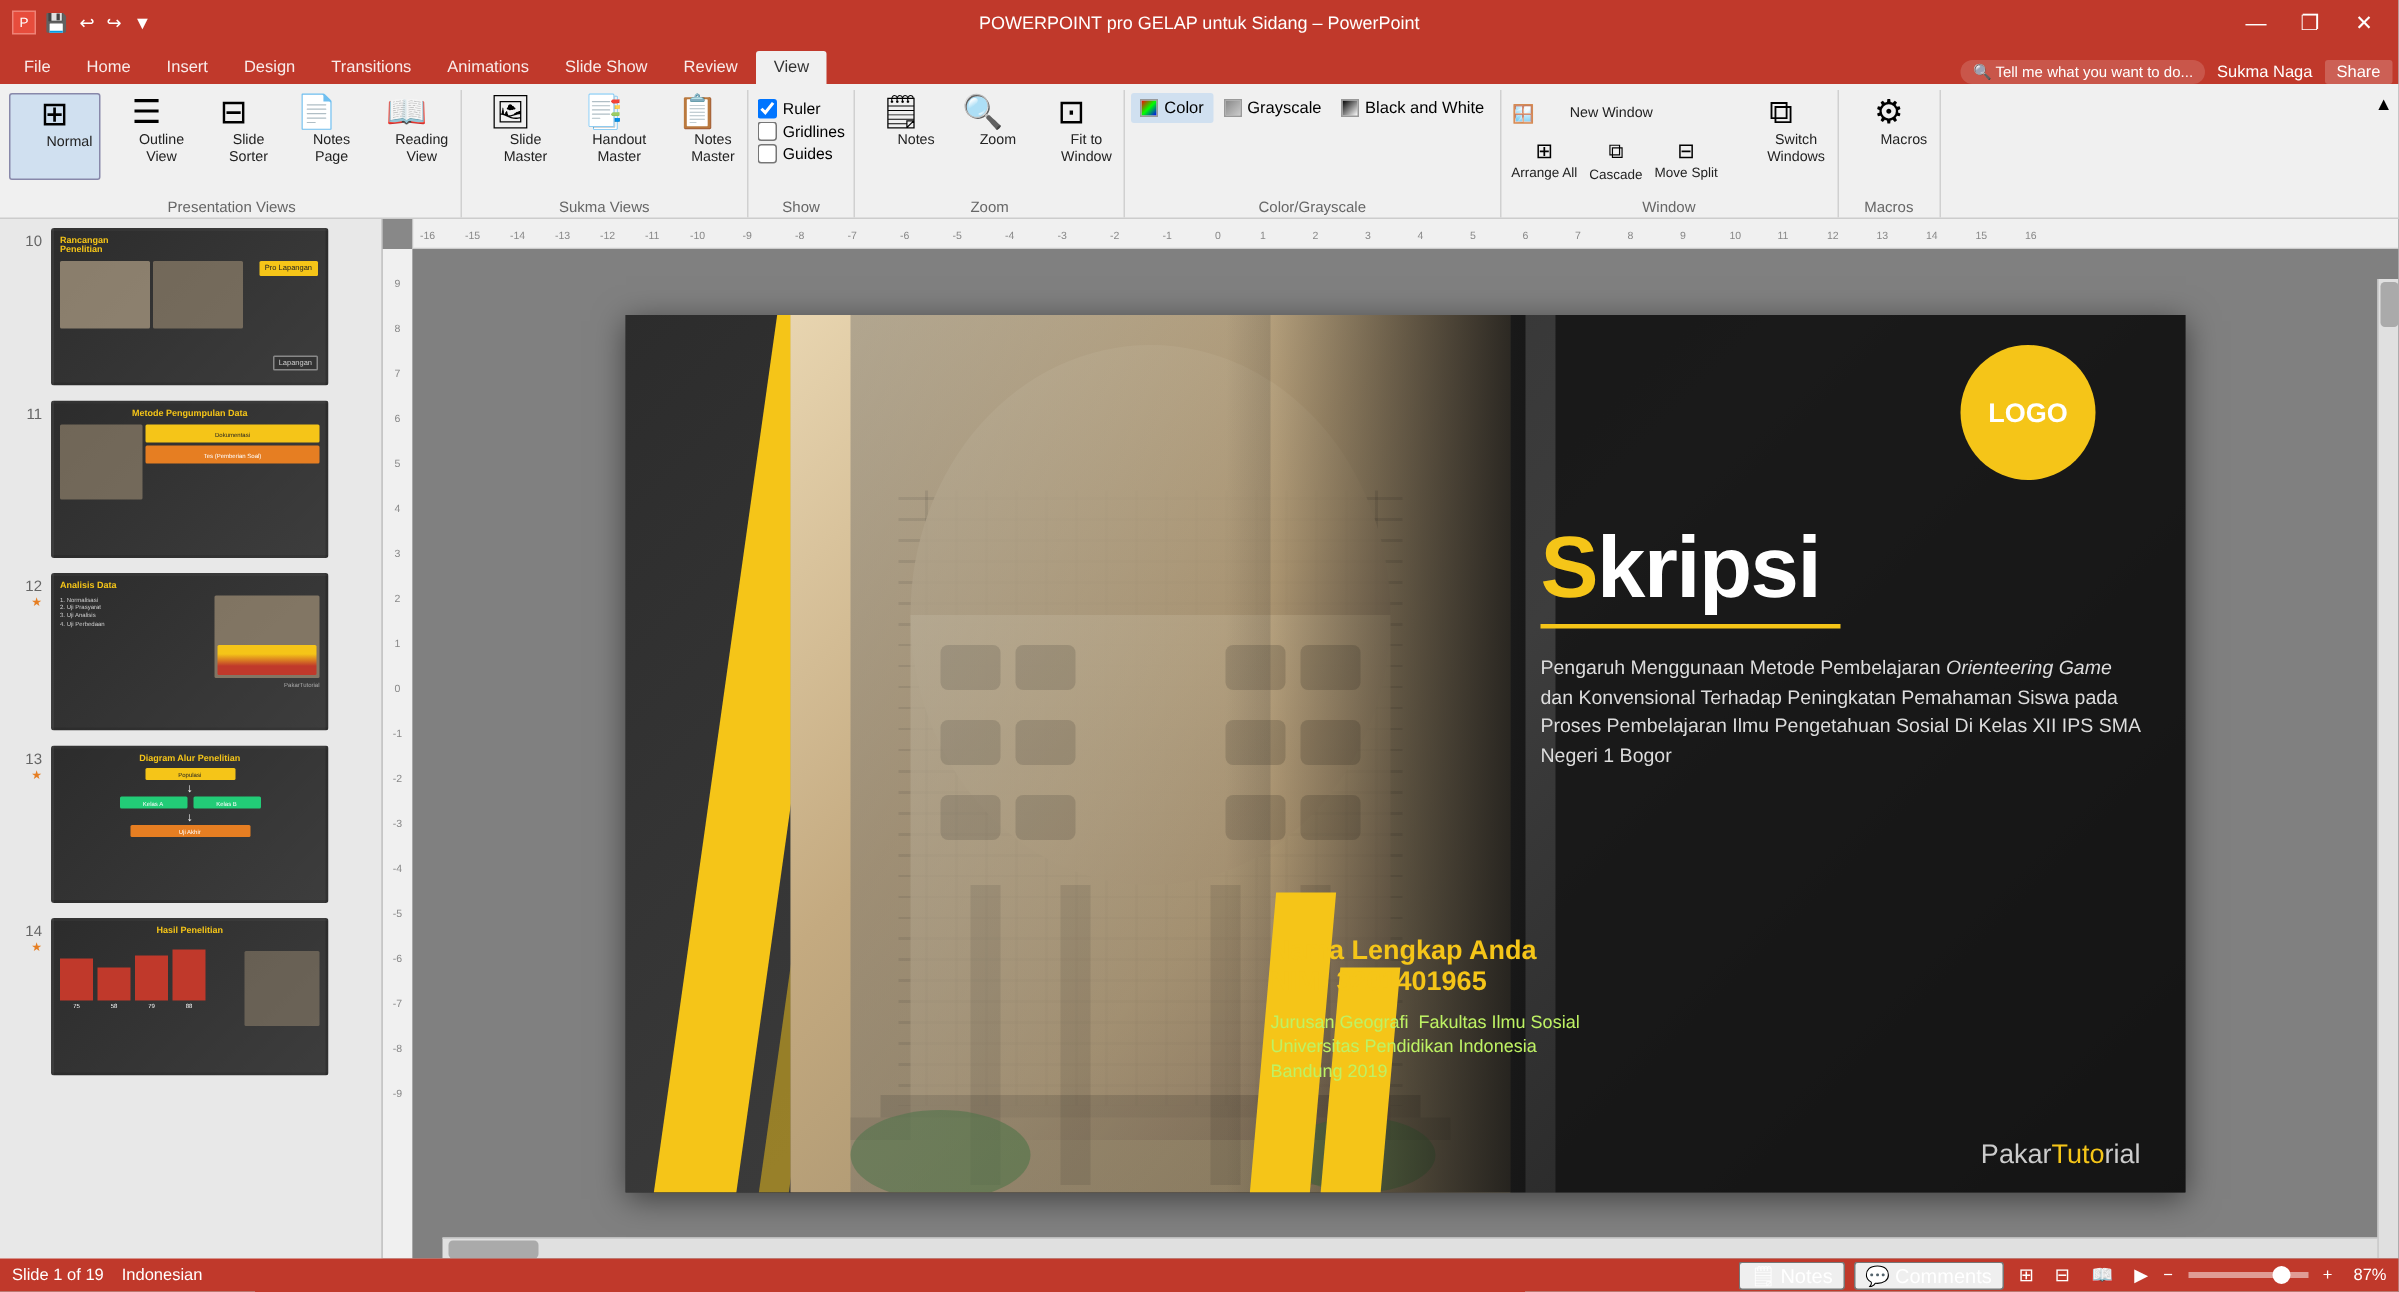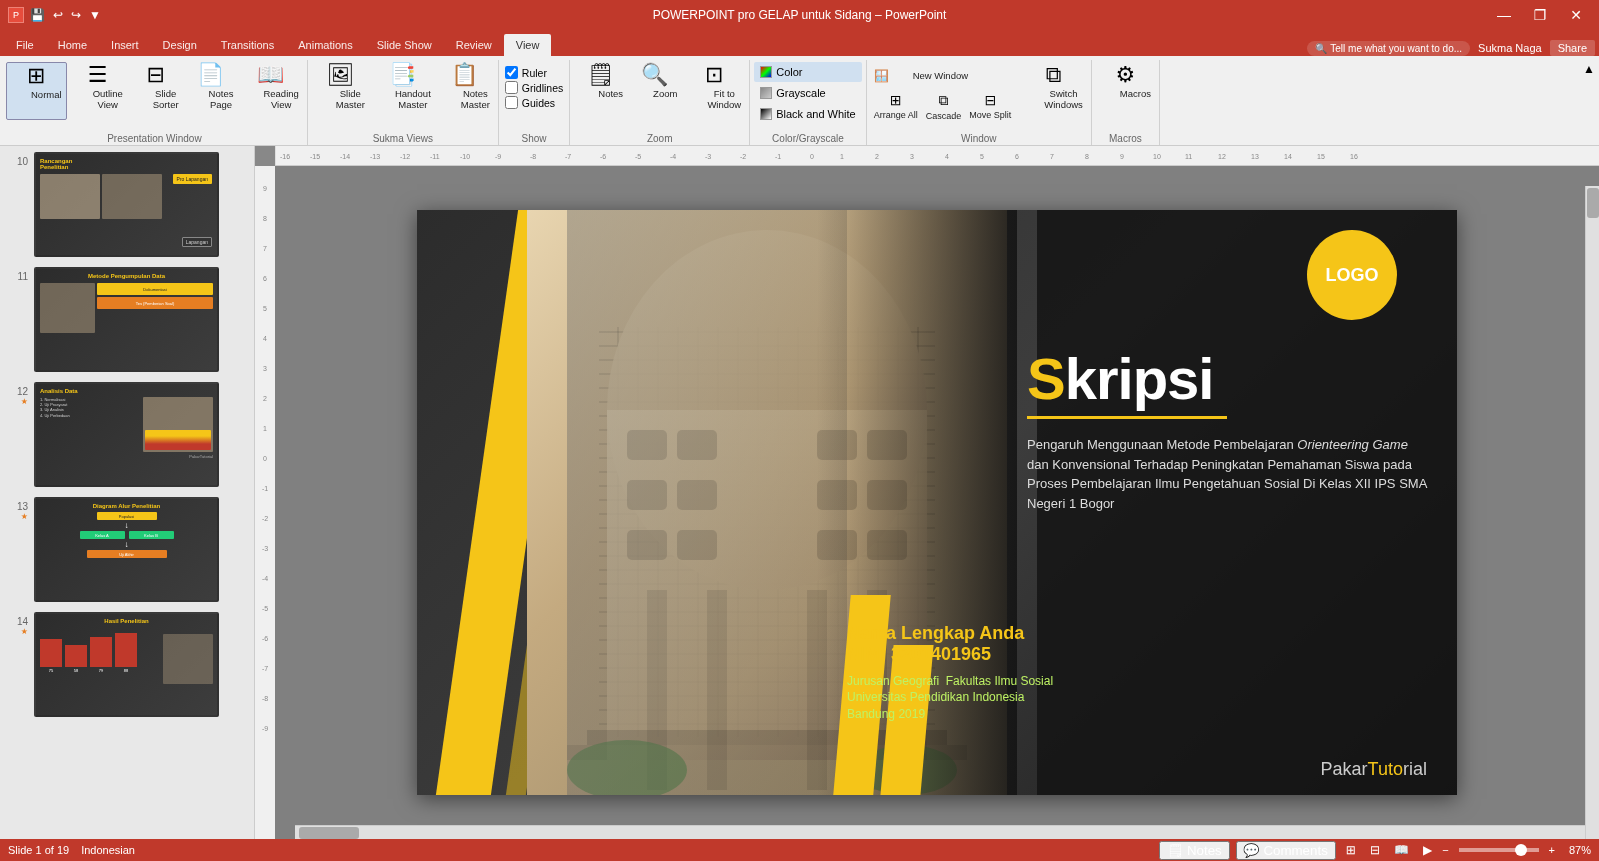--- a/index.html
+++ b/index.html
@@ -105,21 +105,21 @@
       min-width: 36px;
       justify-content: center;
     }
     .ribbon-btn-small .icon { font-size: 14px; }
     .ribbon-btn-small .label { font-size: 9px; color: #222; }
 
     .checkboxes { display: flex; flex-direction: column; gap: 2px; padding: 4px 2px; }
     .checkbox-item { display: flex; align-items: center; gap: 4px; font-size: 10.5px; cursor: pointer; }
     .checkbox-item input { margin: 0; }
 
-    .color-group { display: flex; flex-direction: column; gap: 1px; }
+    .color-group { display: flex; flex-direction: row; gap: 1px; }
     .color-btn { display: flex; align-items: center; gap: 4px; padding: 2px 6px; cursor: pointer; border-radius: 2px; font-size: 11px; height: 20px; }
     .color-btn.active { background: #d0e0f0; }
     .color-dot { width: 12px; height: 12px; border: 1px solid #999; }
     .qa-btn { color: white; cursor: pointer; font-size: 12px; padding: 2px; }
 
     
     .main-area {
       display: flex;
       height: calc(861px - 30px - 26px - 90px - 22px - 22px - 22px);
       
@@ -477,21 +477,21 @@
       </div>
       <div class="ribbon-btn">
         <div class="ribbon-btn-icon">📄</div>
         <div class="ribbon-btn-label">Notes<br>Page</div>
       </div>
       <div class="ribbon-btn">
         <div class="ribbon-btn-icon">📖</div>
         <div class="ribbon-btn-label">Reading<br>View</div>
       </div>
     </div>
-    <div class="ribbon-group-label">Presentation Window</div>
+    <div class="ribbon-group-label">Presentation Views</div>
   </div>
 
   <div class="ribbon-group">
     <div class="ribbon-group-content">
       <div class="ribbon-btn">
         <div class="ribbon-btn-icon">🖼</div>
         <div class="ribbon-btn-label">Slide<br>Master</div>
       </div>
       <div class="ribbon-btn">
         <div class="ribbon-btn-icon">📑</div>

